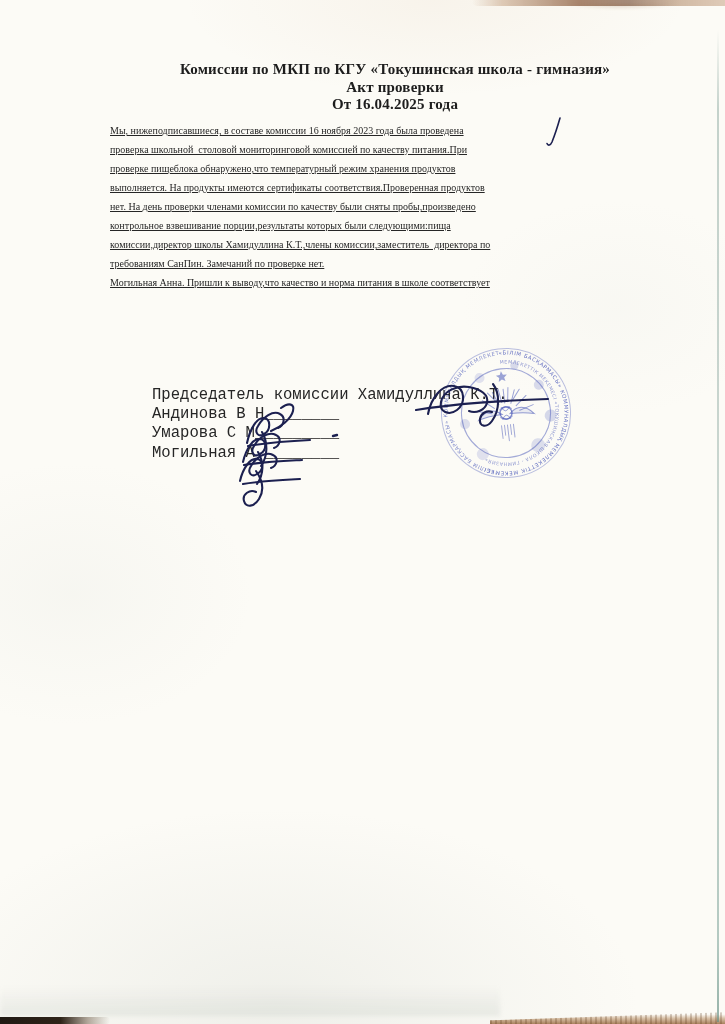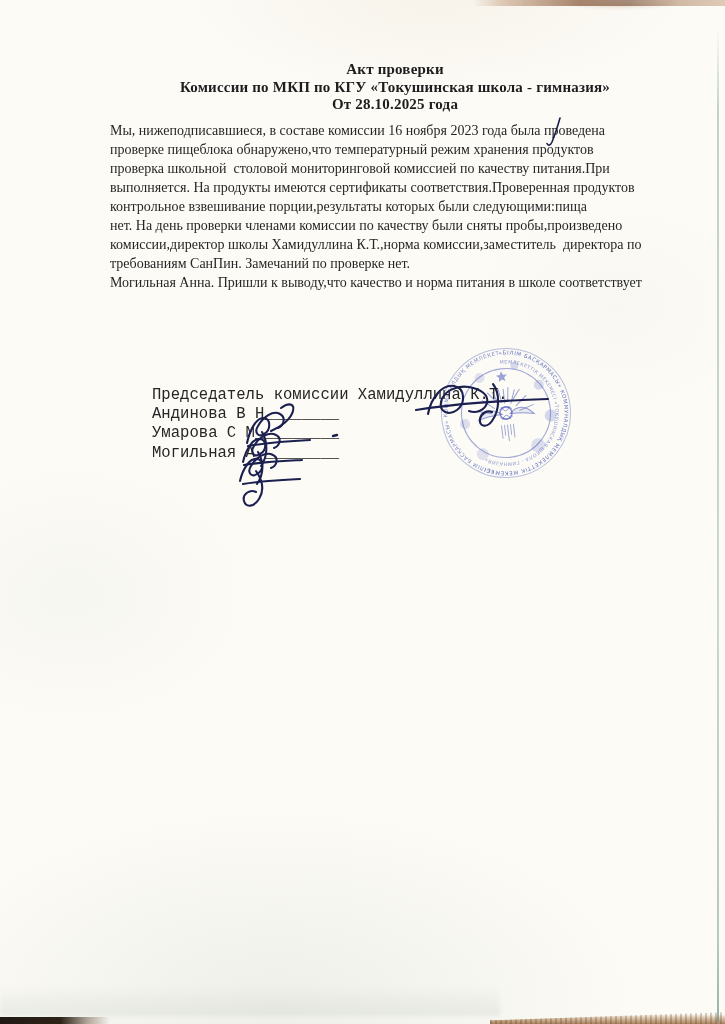--- a/index.html
+++ b/index.html
@@ -52,21 +52,21 @@
     filter:blur(2px);
   }
   
   .title-block{
     position:absolute;left:65px;top:61px;width:660px;
     text-align:center;font-weight:bold;color:#1d1d1d;
     font-size:15px;line-height:17.5px;letter-spacing:0.2px;
   }
   .body-block{
     position:absolute;left:110px;top:121px;width:590px;
-    font-size:14px;line-height:19px;color:#262626;
+    font-size:10px;line-height:19px;color:#262626;text-decoration:underline;
   }
   .body-block .bline{white-space:pre;}
   .sig-block{
     position:absolute;left:152px;top:386px;width:420px;
     font-size:15.6px;line-height:19.2px;color:#262626;font-family:Liberation Mono, monospace;
   }
   .sig-block .sline{white-space:pre;}
   .stamp-wrap{
     position:absolute;left:434px;top:341px;width:144px;height:144px;
     transform:rotate(-7deg);opacity:0.92;
@@ -80,33 +80,33 @@
 <div class="page">
 
   <div class="edge-top"></div>
   <div class="edge-top2"></div>
   <div class="bottom-shadow"></div>
   <div class="edge-bottom-left"></div>
   <div class="edge-bottom-right"></div>
   <div class="edge-right-line"></div>
 
   <div class="title-block">
+    <div>Комиссии по МКП по КГУ «Токушинская школа - гимназия»</div>
     <div>Акт проверки</div>
-    <div>Комиссии по МКП по КГУ «Токушинская школа - гимназия»</div>
-    <div>От 28.10.2025 года</div>
+    <div>От 16.04.2025 года</div>
   </div>
 
   <div class="body-block">
       <div class="bline">Мы, нижеподписавшиеся, в составе комиссии 16 ноября 2023 года была проведена</div>
+      <div class="bline">проверка школьной  столовой мониторинговой комиссией по качеству питания.При</div>
       <div class="bline">проверке пищеблока обнаружено,что температурный режим хранения продуктов</div>
-      <div class="bline">проверка школьной  столовой мониторинговой комиссией по качеству питания.При</div>
       <div class="bline">выполняется. На продукты имеются сертификаты соответствия.Проверенная продуктов</div>
+      <div class="bline">нет. На день проверки членами комиссии по качеству были сняты пробы,произведено</div>
       <div class="bline">контрольное взвешивание порции,результаты которых были следующими:пища</div>
-      <div class="bline">нет. На день проверки членами комиссии по качеству были сняты пробы,произведено</div>
-      <div class="bline">комиссии,директор школы Хамидуллина К.Т.,норма комиссии,заместитель  директора по</div>
+      <div class="bline">комиссии,директор школы Хамидуллина К.Т.,члены комиссии,заместитель  директора по</div>
       <div class="bline">требованиям СанПин. Замечаний по проверке нет.</div>
       <div class="bline">Могильная Анна. Пришли к выводу,что качество и норма питания в школе соответствует</div>
     </div>
 
   <div class="sig-block">
     <div class="sline">Председатель комиссии Хамидуллина К.Т.</div>
     <div>
         <div class="sline">Андинова В Н________</div>
         <div class="sline">Умарова С М_________</div>
         <div class="sline">Могильная А ________</div>

